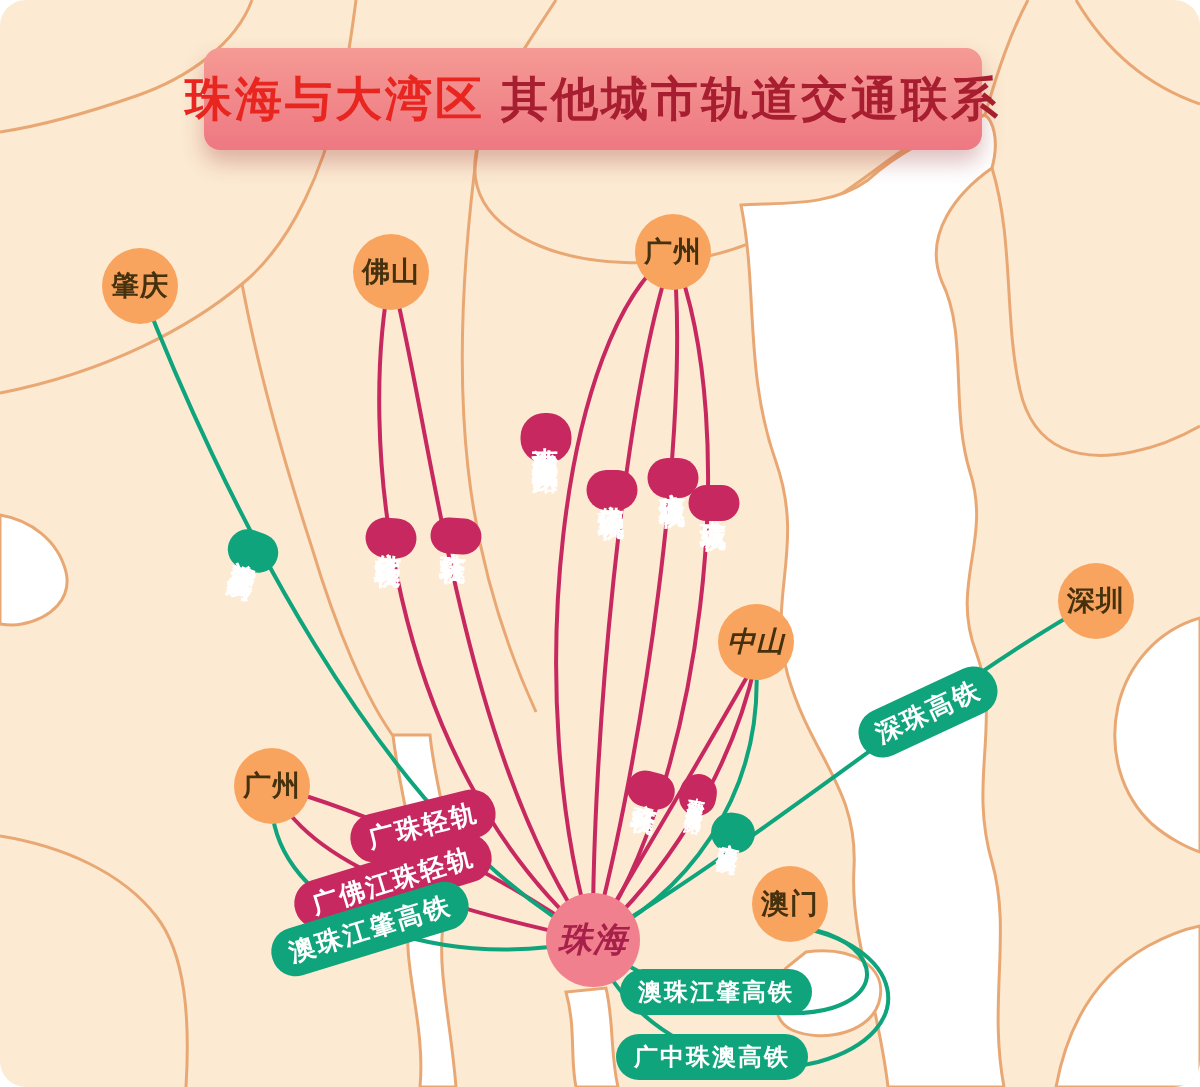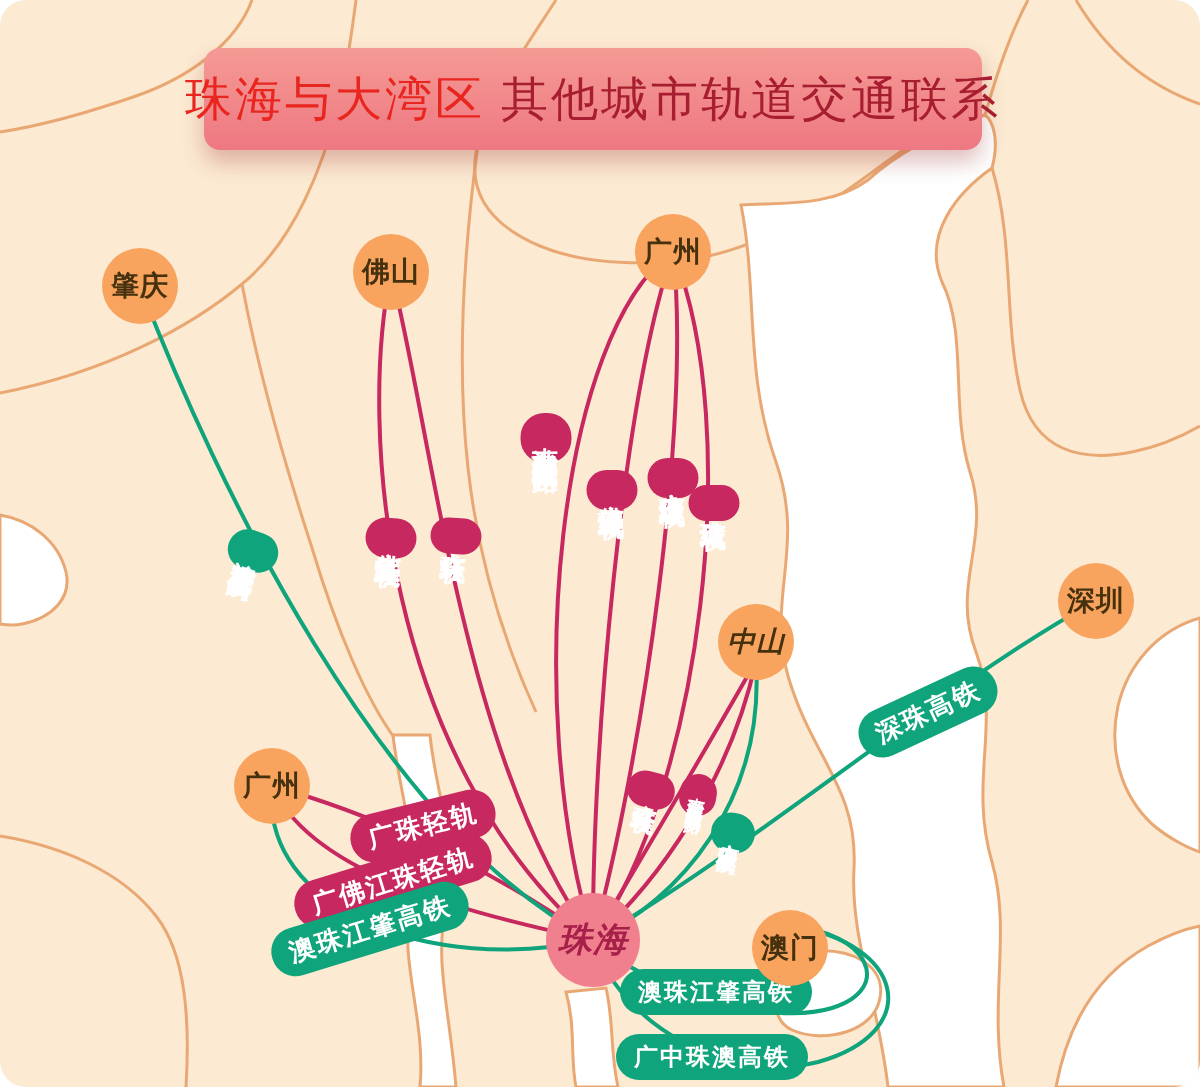--- a/index.html
+++ b/index.html
@@ -8,21 +8,21 @@
   .borders path{fill:none;stroke:#e9a873;stroke-width:3;}
   .water path{fill:#ffffff;stroke:#e9a873;stroke-width:3;}
   .rails path{fill:none;stroke-width:4;stroke-linecap:round;}
   .rail-pink{stroke:#c7285f;}
   .rail-green{stroke:#0fa47b;}
 
   .title{position:absolute;left:204px;top:48px;width:778px;height:102px;border-radius:16px;
     background:linear-gradient(180deg,#f59a94,#ee7882);
     box-shadow:0 12px 22px rgba(150,40,40,.30);
     display:flex;align-items:center;justify-content:center;
-    font-size:47px;font-weight:normal;letter-spacing:3px;white-space:nowrap;}
+    font-size:47px;font-weight:bold;letter-spacing:3px;white-space:nowrap;}
   .title .hl{color:#e8261f;}
   .title .rest{color:#a81e31;margin-left:16px;}
 
   .city{position:absolute;width:76px;height:76px;border-radius:50%;background:#f9a45e;
     color:#46310f;font-size:28px;font-weight:bold;display:flex;align-items:center;justify-content:center;
     transform:translate(-50%,-50%);letter-spacing:1px;}
   .hub{width:94px;height:94px;background:#f1808e;color:#a6204a;font-size:34px;font-style:italic;}
 
   .pill{position:absolute;color:#ffffff;font-weight:bold;border-radius:24px;
     display:flex;align-items:center;justify-content:center;white-space:nowrap;
@@ -115,16 +115,16 @@
   <div class="pill green horiz" style="left:928px;top:712px;transform:translate(-50%,-50%) rotate(-25deg);">深珠高铁</div>
   <div class="pill green horiz" style="left:716px;top:992px;font-size:24px;">澳珠江肇高铁</div>
   <div class="pill green horiz" style="left:712px;top:1057px;font-size:24px;">广中珠澳高铁</div>
 
   <div class="city" style="left:140px;top:286px;">肇庆</div>
   <div class="city" style="left:391px;top:272px;">佛山</div>
   <div class="city" style="left:673px;top:252px;">广州</div>
   <div class="city" style="left:1096px;top:601px;font-family:Liberation Serif, serif;">深圳</div>
   <div class="city" style="left:756px;top:642px;font-style:italic;">中山</div>
   <div class="city" style="left:272px;top:786px;">广州</div>
-  <div class="city" style="left:790px;top:948px;text-align:center;">澳门</div>
+  <div class="city" style="left:790px;top:904px;text-align:center;">澳门</div>
   <div class="city hub" style="left:593px;top:940px;">珠海</div>
 
 </div>
 
 </body></html>

